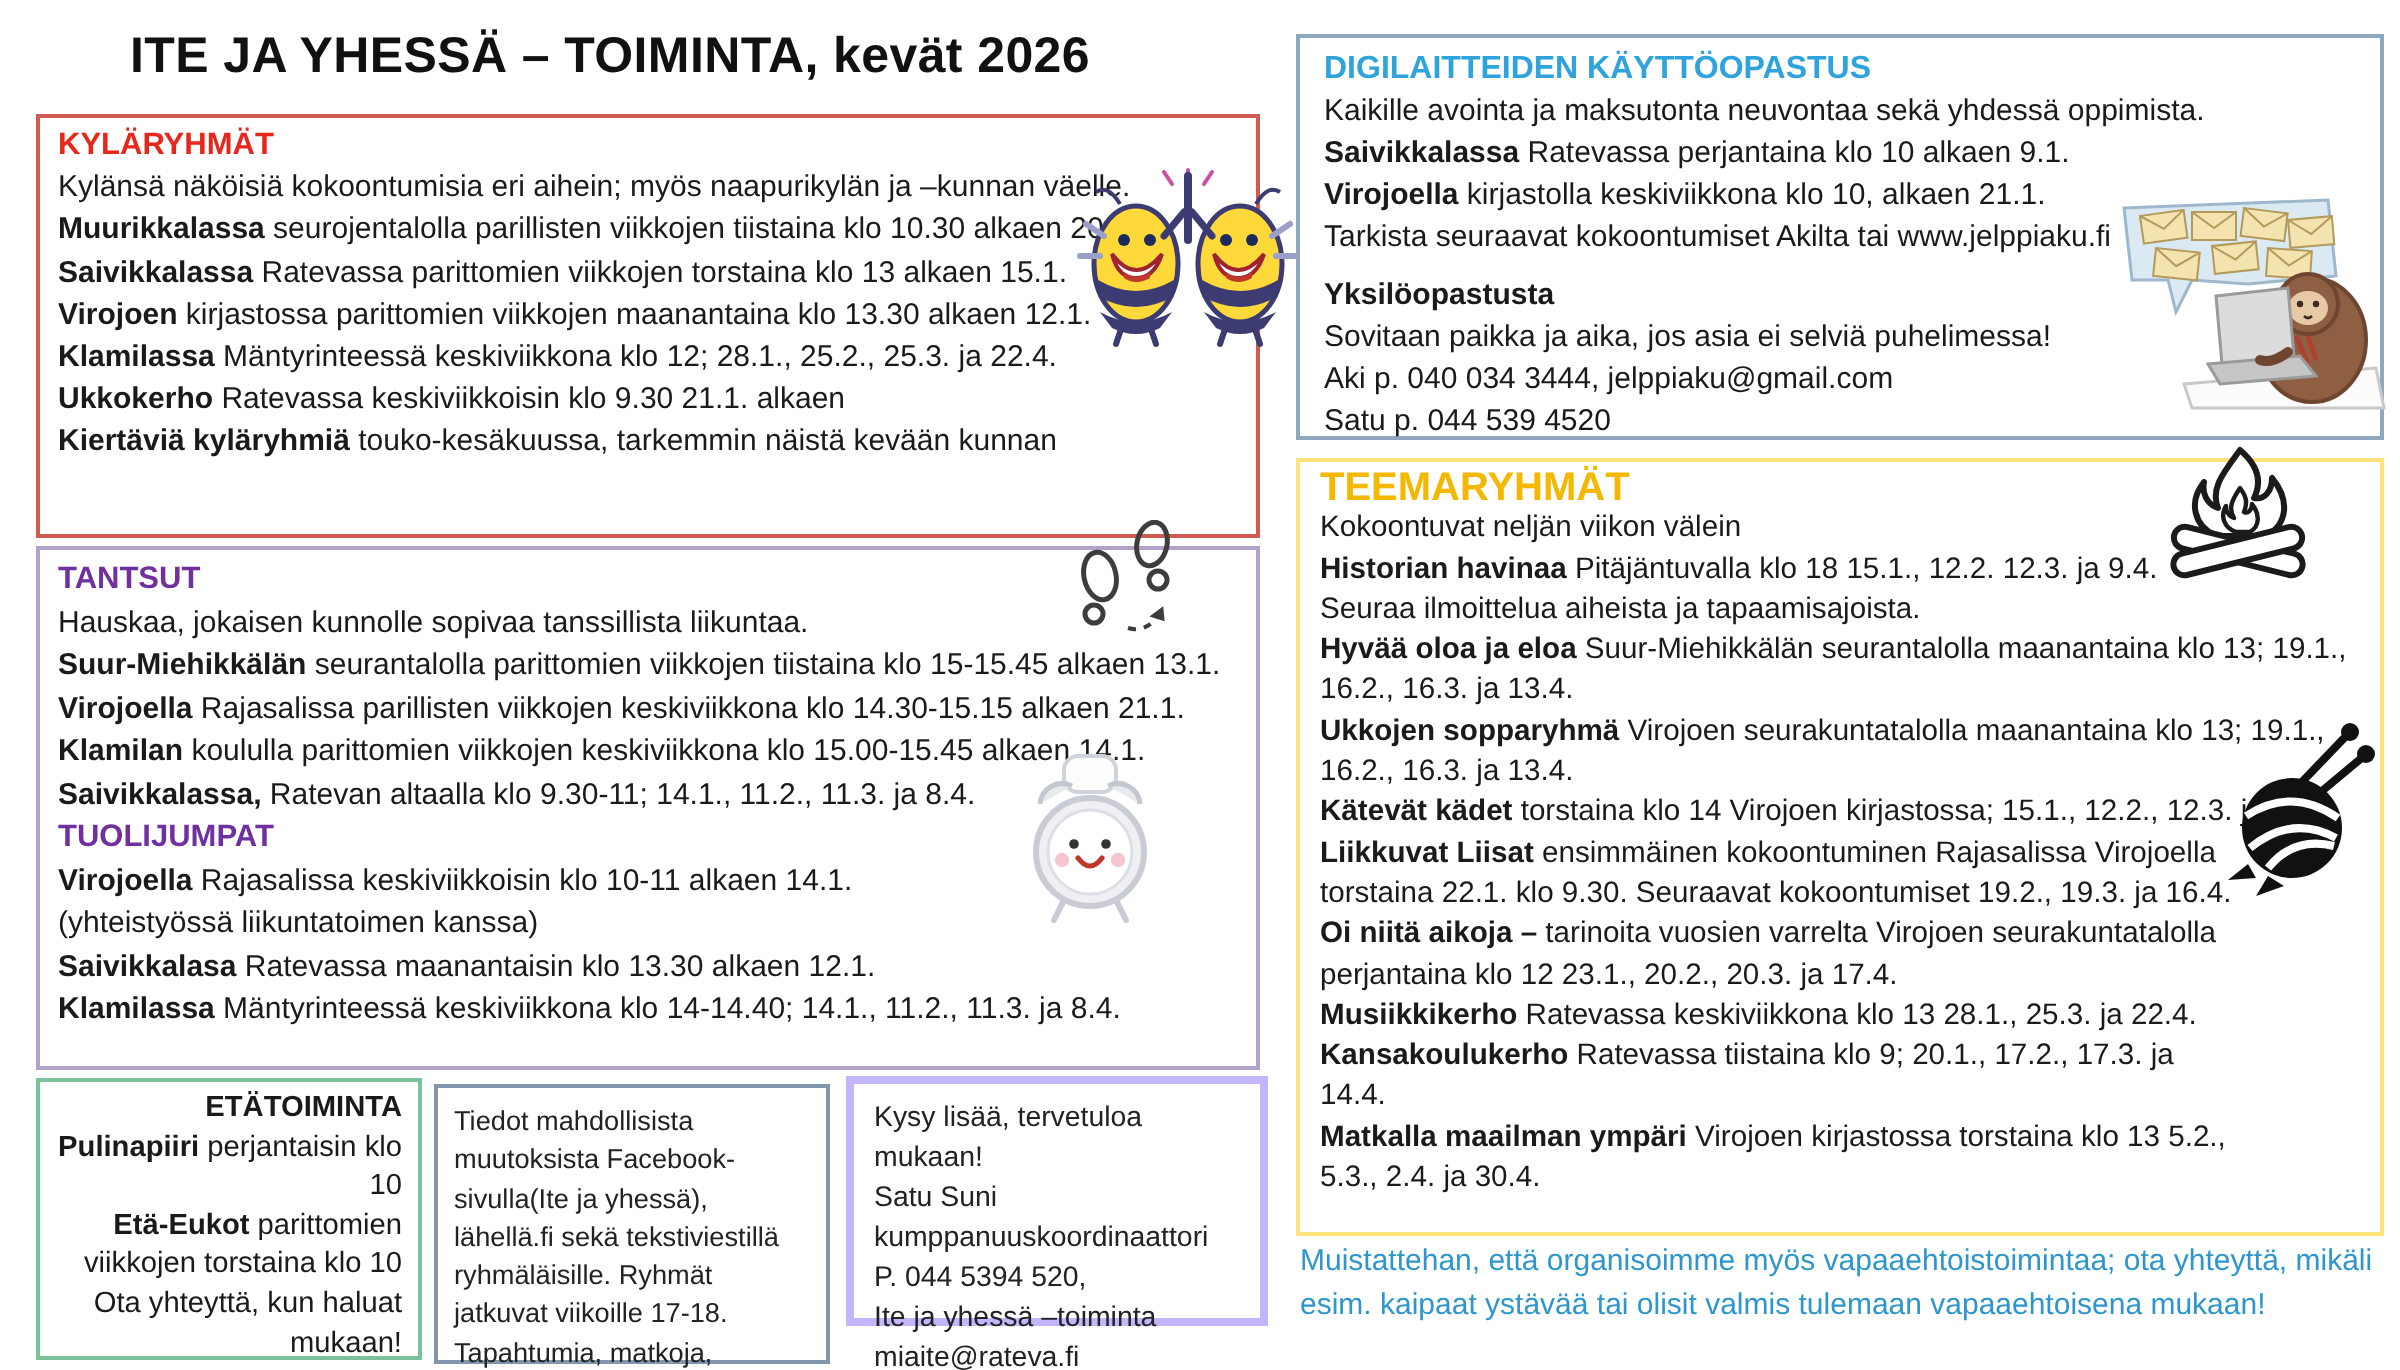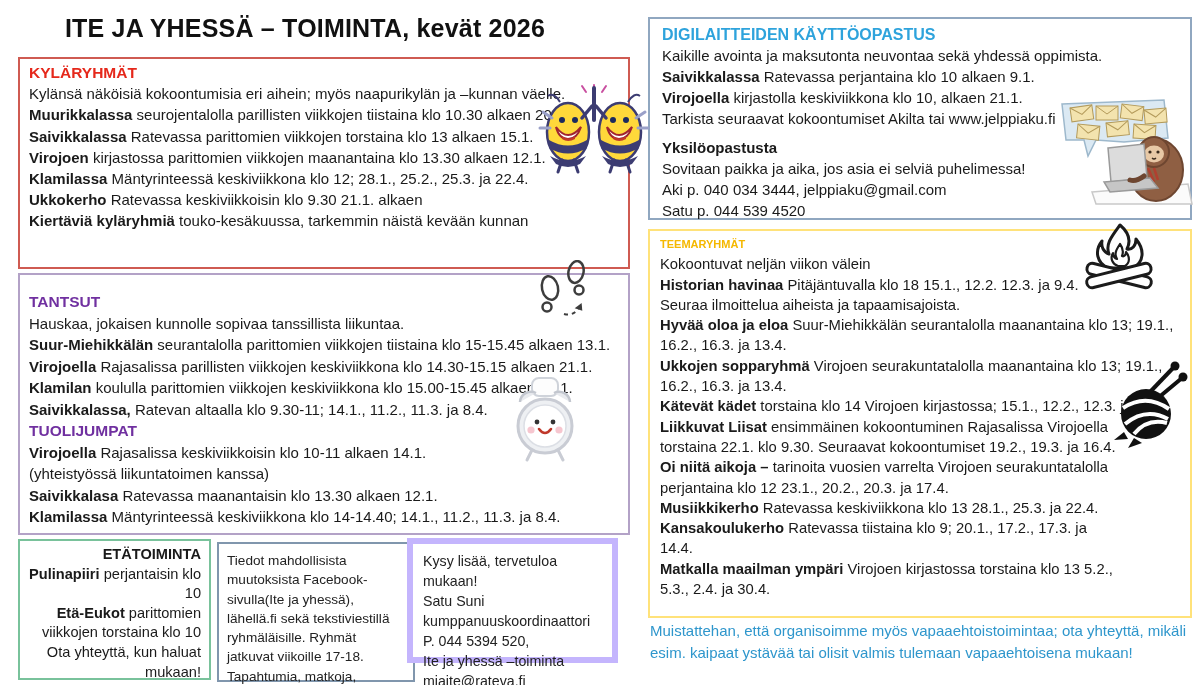--- a/index.html
+++ b/index.html
@@ -7,36 +7,36 @@
           font-family:"Liberation Sans", sans-serif;color:#1a1a1a;}
   .box{position:absolute;box-sizing:border-box;background:#fff;margin-top:11px;}
   .title{position:absolute;left:60px;top:14px;width:490px;text-align:center;
          font-size:25px;font-weight:bold;letter-spacing:.2px;color:#111;}
   .h{font-weight:bold;}
   .line b{font-weight:bold;}
   
   .kyla{left:18px;top:46px;width:612px;height:212px;border:2px solid #cf5b52;padding:3px 9px;
         font-size:15px;line-height:21.2px;}
   .kyla .head{color:#e5281b;font-weight:bold;font-size:15.5px;}
-  .tantsut{left:18px;top:262px;width:612px;height:262px;border:2px solid #b3a2c7;padding:16px 9px;
+  .tantsut{left:18px;top:262px;width:612px;height:262px;border:2px solid #b3a2c7;padding:4px 9px;
         font-size:15px;line-height:21.5px;}
   .purple{color:#7030a0;font-weight:bold;font-size:15.5px;}
   .eta{left:18px;top:528px;width:193px;height:141px;border:2px solid #79c29b;padding:4px 8px;
         font-size:14.6px;line-height:19.6px;text-align:right;}
   .info{left:217px;top:531px;width:198px;height:140px;border:2px solid #8096ad;padding:7px 8px;
         font-size:13.6px;line-height:19.3px;color:#222;}
-  .contact{left:407px;top:527px;width:211px;height:125px;border:6px solid #c4b5fd;padding:7px 10px;
+  .contact{left:423px;top:527px;width:211px;height:125px;border:4px solid #c4b5fd;padding:7px 10px;
         font-size:14.2px;line-height:20px;color:#222;}
   .digi{left:648px;top:6px;width:544px;height:203px;border:2px solid #90a7c0;padding:5px 12px;
         font-size:15px;line-height:21px;}
   .digi .head{color:#2ea3dc;font-weight:bold;font-size:16px;}
   .digi .gap{height:8px;}
   .teema{left:648px;top:218px;width:544px;height:389px;border:2px solid #ffe27a;padding:3px 10px;
         font-size:14.8px;line-height:20.3px;}
-  .teema .head{color:#f5b800;font-weight:bold;font-size:11px;}
+  .teema .head{color:#f5b800;font-weight:bold;font-size:20px;}
   .footer-note{position:absolute;left:650px;top:620px;width:544px;
         font-size:15px;line-height:22px;color:#2e96cc;}
   
   .ill{position:absolute;z-index:5;}
   .ill svg{display:block;}
 </style>
 </head>
 <body>
 
 <div class="canvas">

